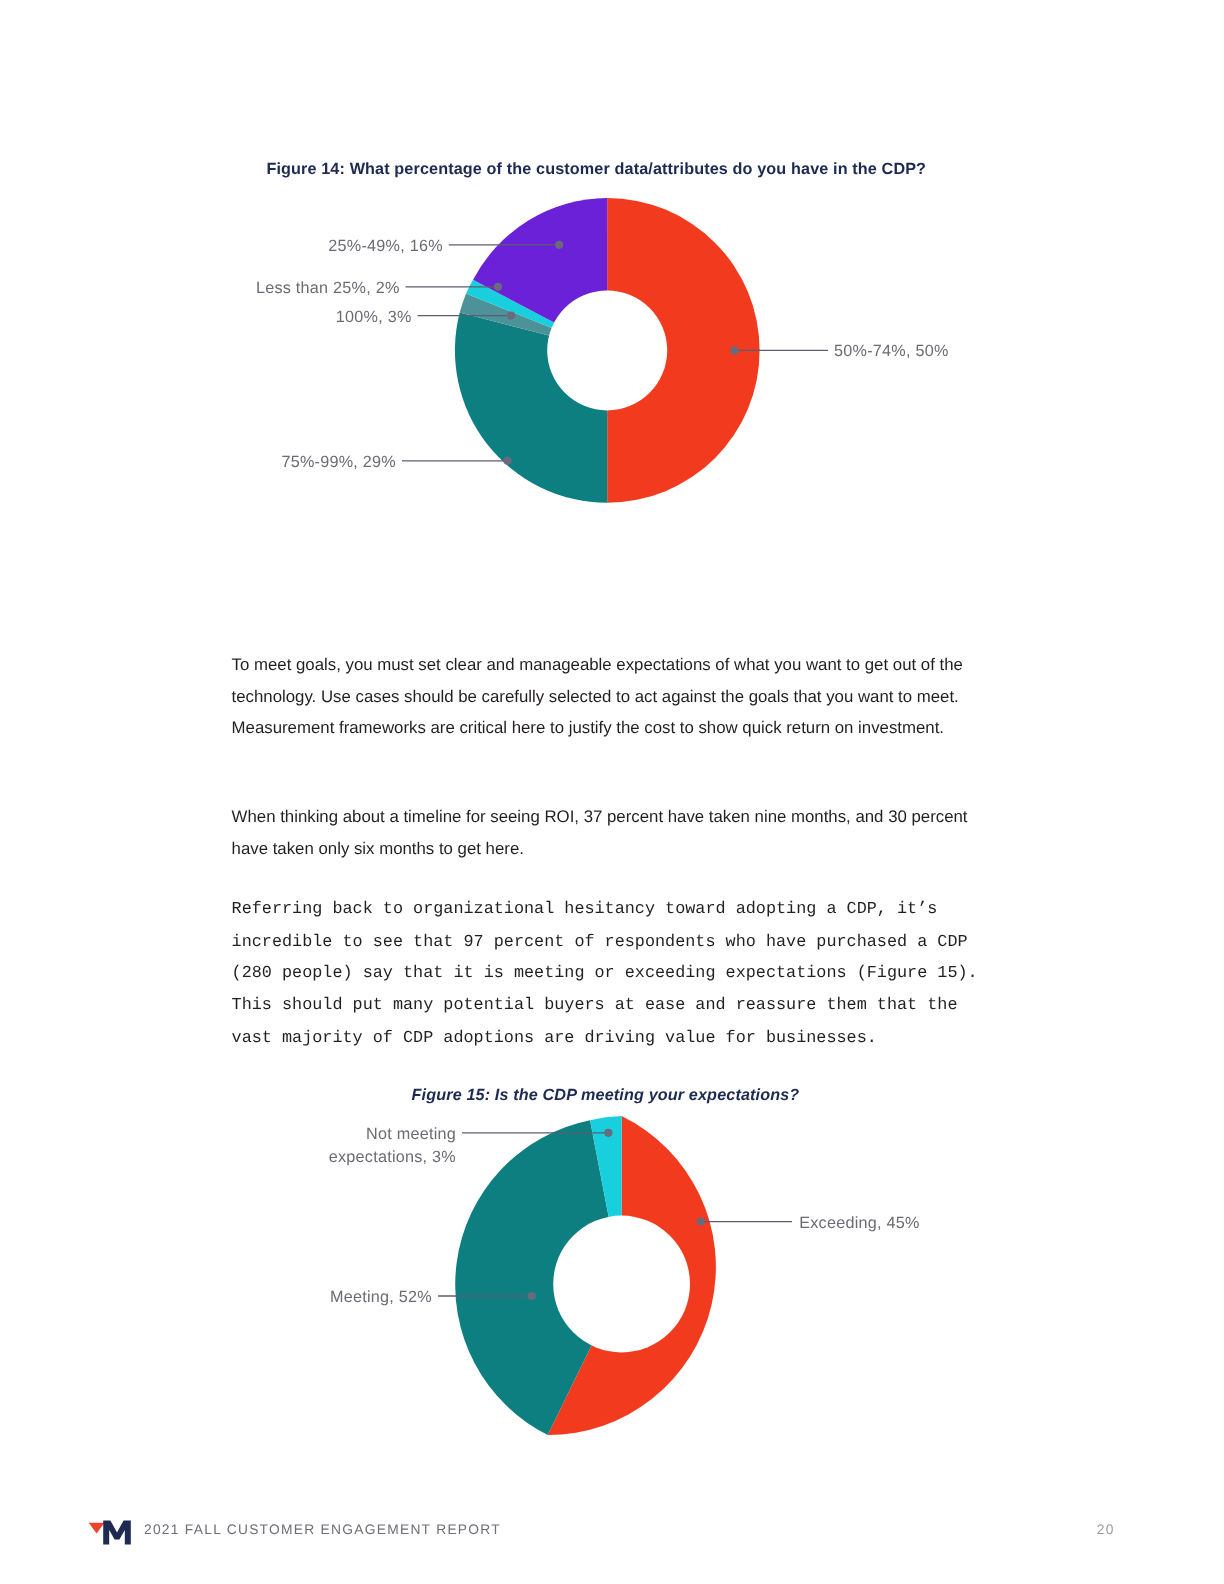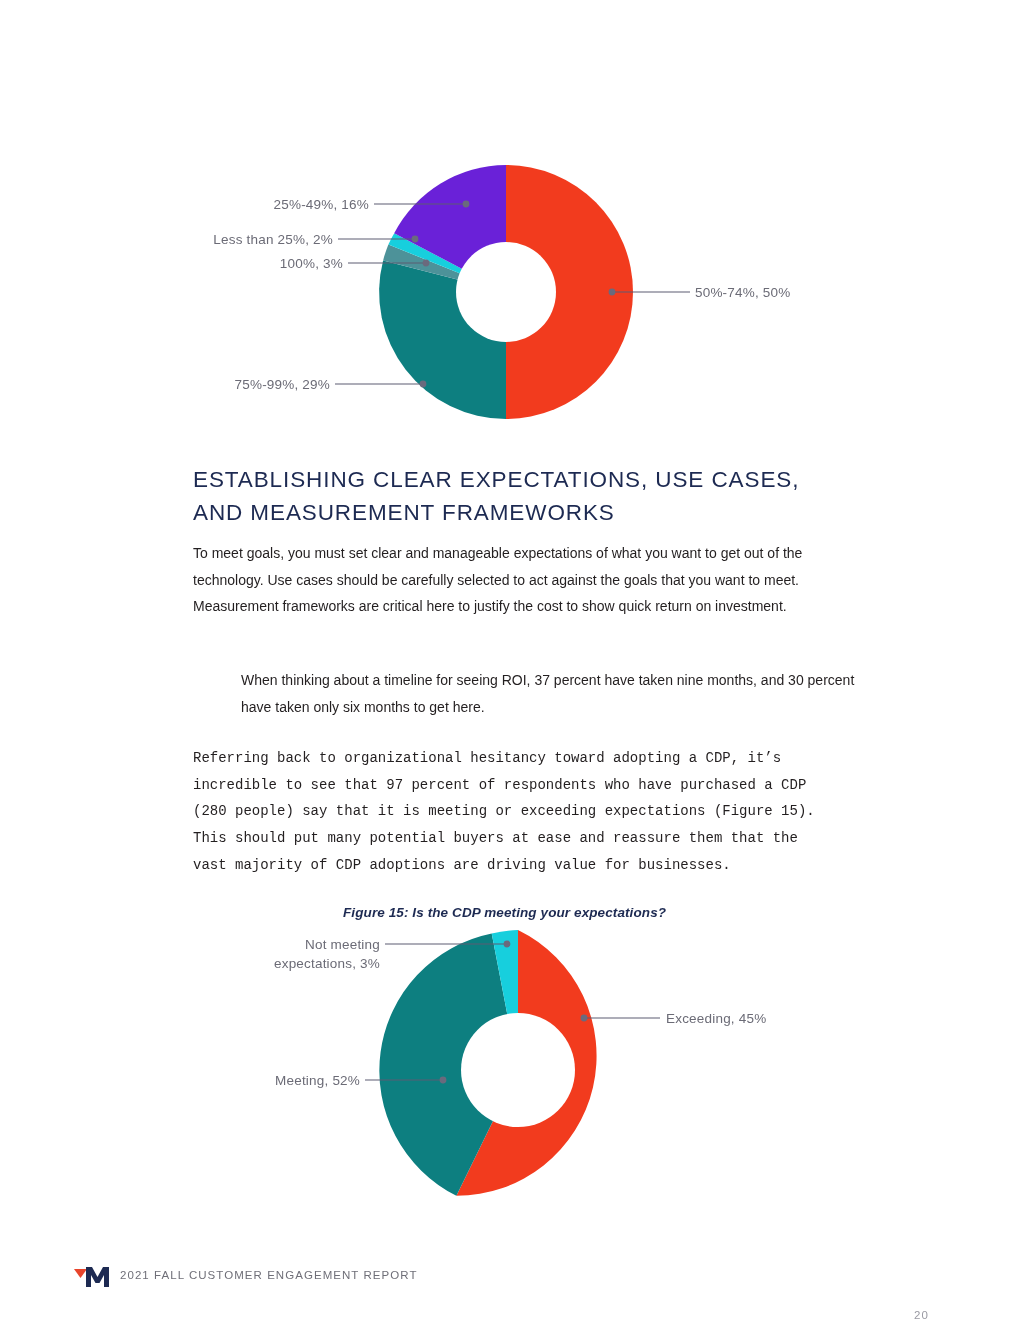--- a/index.html
+++ b/index.html
@@ -69,21 +69,21 @@
     position: absolute;
     left: 193px;
     width: 622px;
     font-family: "Liberation Sans", sans-serif;
     font-size: 14px;
     line-height: 26.7px;
     color: #231f20;
     margin: 0;
   }
   #para1 { top: 540px; }
-  #para2 { top: 667px; margin-left: 48px; }
+  #para2 { top: 667px; }
   #para3 { top: 745px; font-family: Liberation Mono, monospace; }
 
   
   .footer {
     position: absolute;
     left: 0;
     top: 1262px;
     width: 876px;
     height: 40px;
   }
@@ -105,28 +105,28 @@
     white-space: nowrap;
   }
   .footer-page {
     position: absolute;
     left: 914px;
     top: 7px;
     font-family: "Liberation Sans", sans-serif;
     font-size: 11.5px;
     letter-spacing: 1px;
     color: #9a9aa3;
-    margin-top: 40px;
   }
 </style>
 </head>
 <body>
 
 <div class="page">
 
+  <div class="fig-title" id="fig14-title">Figure 14: What percentage of the customer data/attributes do you have in the CDP?</div>
 
   <div class="chart-wrap" id="chart14">
     <svg width="640" height="275" viewBox="0 0 640 275">
 
       <g>
         <path d="M 316 132 L 316 5 A 127 127 0 0 1 316 259 Z" fill="#f23b1e"></path>
         <path d="M 316 132 L 316 259 A 127 127 0 0 1 193.1 100.4 Z" fill="#0d7f80"></path>
         <path d="M 316 132 L 193.1 100.4 A 127 127 0 0 1 198.4 84.5 Z" fill="#4d9299"></path>
         <path d="M 316 132 L 198.4 84.5 A 127 127 0 0 1 204.2 73.2 Z" fill="#17cfdd"></path>
         <path d="M 316 132 L 204.2 73.2 A 127 127 0 0 1 316 5 Z" fill="#6a21d8"></path>
@@ -153,22 +153,21 @@
 
       <text class="donut-label" x="505" y="137" text-anchor="start">50%-74%, 50%</text>
       <text class="donut-label" x="179" y="49" text-anchor="end">25%-49%, 16%</text>
       <text class="donut-label" x="143" y="84" text-anchor="end">Less than 25%, 2%</text>
       <text class="donut-label" x="153" y="108" text-anchor="end">100%, 3%</text>
       <text class="donut-label" x="140" y="229" text-anchor="end">75%-99%, 29%</text>
     </svg>
   </div>
 
   <h2 class="h2">
-    <span>ESTABLISHING CLEAR EXPECTATIONS, USE CASES,</span><br>
-    <span>AND MEASUREMENT FRAMEWORKS</span>
+    <br>
   </h2>
 
   <p class="para" id="para1">To meet goals, you must set clear and manageable expectations of what you want to get out of the technology. Use cases should be carefully selected to act against the goals that you want to meet. Measurement frameworks are critical here to justify the cost to show quick return on investment.</p>
   <p class="para" id="para2">When thinking about a timeline for seeing ROI, 37 percent have taken nine months, and 30 percent have taken only six months to get here.</p>
   <p class="para" id="para3">Referring back to organizational hesitancy toward adopting a CDP, it’s incredible to see that 97 percent of respondents who have purchased a CDP (280 people) say that it is meeting or exceeding expectations (Figure 15). This should put many potential buyers at ease and reassure them that the vast majority of CDP adoptions are driving value for businesses.</p>
 
   <div class="fig-title" id="fig15-title">Figure 15: Is the CDP meeting your expectations?</div>
 
   <div class="chart-wrap" id="chart15">
     <svg width="580" height="300" viewBox="0 0 580 300">

